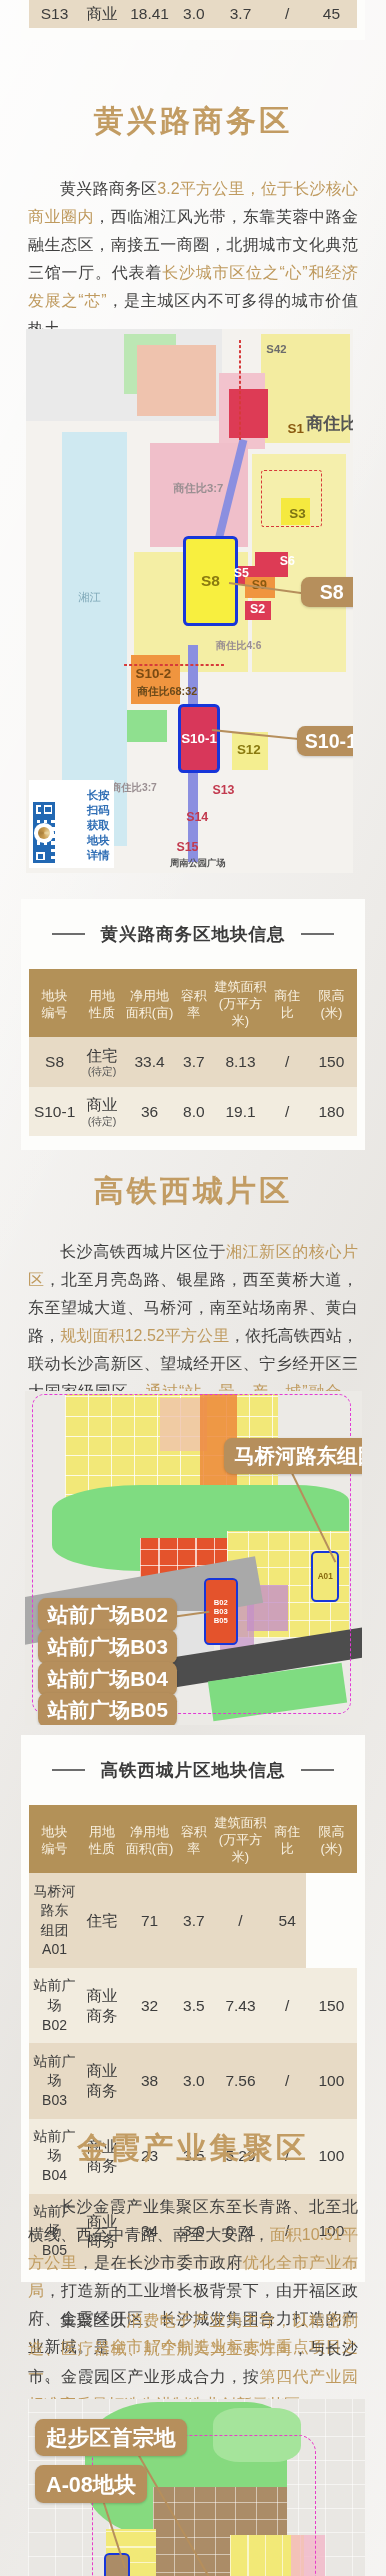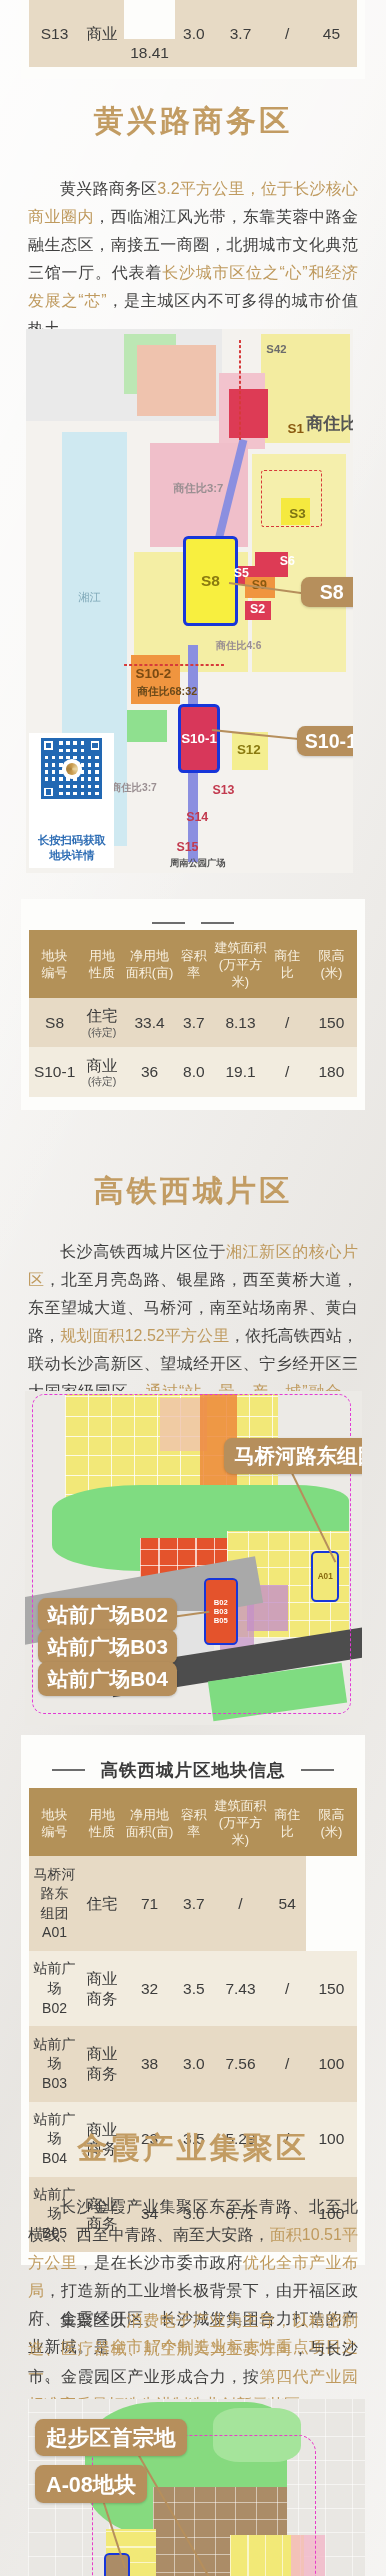--- a/index.html
+++ b/index.html
@@ -8,21 +8,21 @@
     background:
       linear-gradient(115deg, rgba(255,255,255,.75) 0%, rgba(255,255,255,0) 34%),
       linear-gradient(295deg, rgba(255,255,255,.6) 4%, rgba(190,186,178,.18) 46%, rgba(255,255,255,.5) 78%),
       #f1efec;}
   .abs{position:absolute;}
   
   .card{background:#fdfdfb;}
   .tbl-title{display:flex;align-items:center;justify-content:center;gap:15.5px;
     font-size:17.5px;font-weight:700;color:#3b3b3b;letter-spacing:1px;}
   .dash{width:33px;height:1.5px;background:#6d6d6d;}
-  .ptable{margin-top:6px;border-radius:23px;}
+  .ptable{margin-top:23px;border-radius:23px;}
   .trow{display:grid;grid-template-columns:15.5% 13.5% 15.5% 11.5% 17% 11.5% 15.5%;}
   .th{background:#b39158;color:#f8f0e0;font-size:13px;line-height:17px;font-weight:500;
     display:flex;align-items:center;justify-content:center;text-align:center;
     white-space:pre-line;padding:9.3px 0 8.2px;}
   .td{display:flex;flex-direction:column;align-items:center;justify-content:center;text-align:center;
     font-size:15.5px;line-height:19.6px;color:#3c3c3c;white-space:pre-line;padding:8.2px 0;}
   .td .note{font-size:10.8px;line-height:13.4px;color:#565656;}
   .row-dark .td{background:#e7dac5;}
   .row-light .td{background:#f2ecdf;}
   
@@ -37,21 +37,21 @@
   .mp{position:absolute;}
   .chip{position:absolute;background:#b68f5c;color:#ffffff;font-weight:700;
     border-radius:8.2px;white-space:nowrap;box-shadow:0 1px 2.6px rgba(0,0,0,.18);
     display:flex;align-items:center;justify-content:center;}
   .lead{position:absolute;height:2.1px;background:#b68f5c;transform-origin:0 50%;}
   .plot{position:absolute;border:3.1px solid #1736d9;display:flex;align-items:center;justify-content:center;
     font-weight:700;border-radius:5.2px;}
   .maplab{position:absolute;font-weight:700;white-space:nowrap;}
   .dashseg{position:absolute;border:1.5px dashed #d63a3a;border-radius:3.1px;}
   
-  .qrblock{position:absolute;background:#fff;display:flex;flex-direction:column;align-items:center;
+  .qrblock{position:absolute;background:#fff;display:flex;flex-direction:row;align-items:flex-end;
     padding:5.2px 4.1px 4.1px;gap:31px;}
   .qr{position:relative;width:61px;height:61px;
     background:
       repeating-linear-gradient(90deg,#2268b3 0 3.6px,transparent 3.6px 7.2px),
       repeating-linear-gradient(0deg,#2268b3 0 3.6px,#ffffff 3.6px 7.2px);}
   .eye{position:absolute;width:14.4px;height:14.4px;border:3.6px solid #2268b3;background:#fff;box-sizing:border-box;}
   .eye::after{content:"";position:absolute;inset:1.5px;background:#2268b3;}
   .eye.tl{left:0;top:0;} .eye.tr{right:0;top:0;} .eye.bl{left:0;bottom:0;}
   .qr-logo{position:absolute;inset:0;margin:auto;width:19.6px;height:19.6px;border-radius:50%;background:#fff;
     display:flex;align-items:center;justify-content:center;}
@@ -62,21 +62,21 @@
 </style>
 </head>
 <body>
 
 <div id="page">
 
   <div class="abs card" style="left:21px;top:0;width:344px;padding:0 8.2px 12.4px;box-sizing:border-box;">
     <div class="trow row-dark" style="--h:28px;">
       <div class="td" style="padding:4.1px 0;"><span>S13</span></div>
       <div class="td" style="padding:4.1px 0;"><span>商业</span></div>
-      <div class="td" style="padding:4.1px 0;margin-top:39px;"><span>18.41</span></div>
+      <div class="td" style="padding:4.1px 0;"><span>18.41</span></div>
       <div class="td" style="padding:4.1px 0;"><span>3.0</span></div>
       <div class="td" style="padding:4.1px 0;"><span>3.7</span></div>
       <div class="td" style="padding:4.1px 0;"><span>/</span></div>
       <div class="td" style="padding:4.1px 0;"><span>45</span></div>
     </div>
   </div>
 
   <div class="abs sec-title" style="top:101px;">黄兴路商务区</div>
 
   <div class="abs para" style="top:175px;">
@@ -148,20 +148,21 @@
         <div class="qr-logo"></div>
       </div>
       <div class="qr-caption">长按扫码获取
 地块详情</div>
     </div>
   </div>
 
   <div class="abs card" style="left:21px;top:899px;width:344px;padding:23px 8.2px 13.4px;box-sizing:border-box;">
     <div class="tbl-title">
       <span class="dash"></span>
+      <span>黄兴路商务区地块信息</span>
       <span class="dash"></span>
     </div>
     <div class="ptable">
       <div class="trow">
         <div class="th">地块
 编号</div>
         <div class="th">用地
 性质</div>
         <div class="th">净用地
 面积(亩)</div>
@@ -235,20 +236,21 @@
       <span>B05</span>
     </div>
 
     <div class="lead" style="left:78%;top:22%;width:32%;transform:rotate(64deg);"></div>
     <div class="lead" style="left:33%;top:69%;width:22%;transform:rotate(-8deg);"></div>
 
     <div class="chip" style="left:59%;top:14%;padding:4.1px 10.3px;font-size:20.6px;">马桥河路东组团A01</div>
     <div class="chip" style="left:4%;top:62%;padding:3.1px 9.3px;font-size:20.6px;">站前广场B02</div>
     <div class="chip" style="left:4%;top:71.5%;padding:3.1px 9.3px;font-size:20.6px;">站前广场B03</div>
     <div class="chip" style="left:4%;top:81%;padding:3.1px 9.3px;font-size:20.6px;">站前广场B04</div>
+    <div class="chip" style="left:4%;top:90.5%;padding:3.1px 9.3px;font-size:20.6px;">站前广场B05</div>
   </div>
 
   <div class="abs card" style="left:21px;top:1735px;width:344px;padding:23px 8.2px 13.4px;box-sizing:border-box;">
     <div class="tbl-title">
       <span class="dash"></span>
       <span>高铁西城片区地块信息</span>
       <span class="dash"></span>
     </div>
     <div class="ptable">
       <div class="trow">

